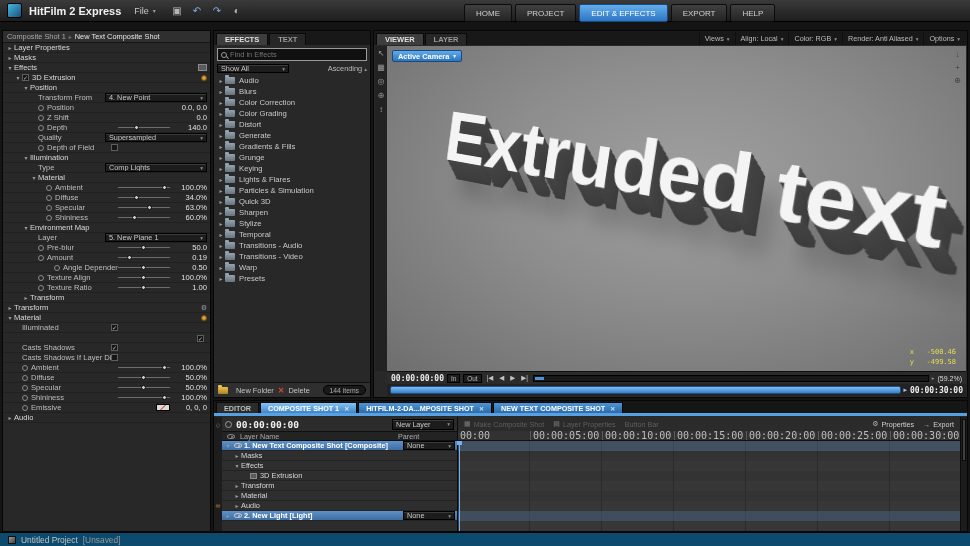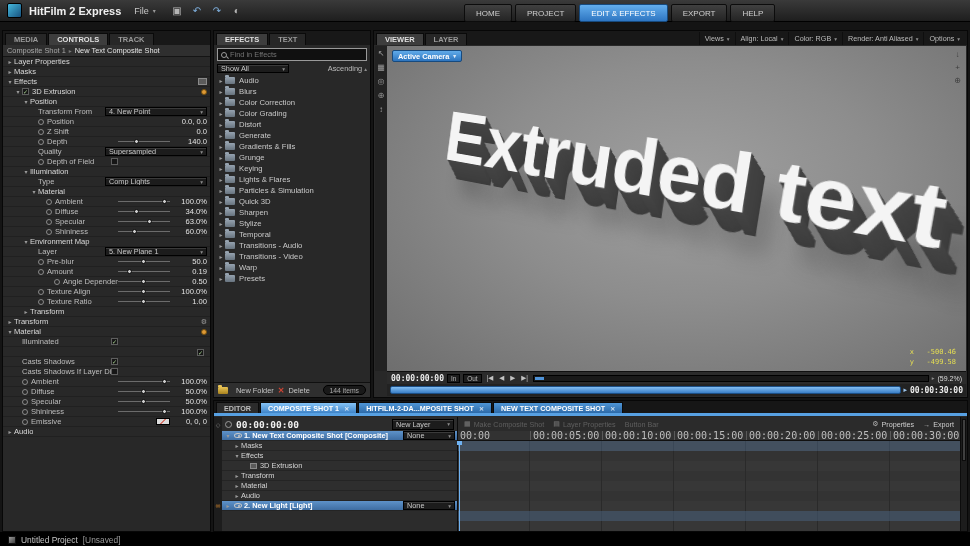--- a/index.html
+++ b/index.html
@@ -140,21 +140,21 @@
   .tick{width:72px;flex:none;font-size:10px;color:#bdbdbd;line-height:10px;border-left:1px solid #5a5a5a;padding-left:2px;white-space:nowrap;}
   .tick.first{border-left:none;}
   #tracks{position:absolute;left:244px;right:7px;top:24px;bottom:0;background:repeating-linear-gradient(to right,transparent 0 71px,#2a2a2a 71px 72px),repeating-linear-gradient(to bottom,#373737 0 10px,#333 10px 20px);}
   .selband{position:absolute;left:0;right:0;height:10px;background:rgba(95,140,190,0.30);}
   .playhead{position:absolute;left:1px;top:0;bottom:0;width:1px;background:#6fb2f2;}
   .playcap{position:absolute;left:-2px;top:0;width:5px;height:4px;background:#6fb2f2;}
   .tlvscroll{position:absolute;right:0;top:0;width:7px;bottom:0;background:#1c1c1c;border-left:1px solid #0c0c0c;}
   .vthumb{position:absolute;left:1px;right:1px;top:2px;height:42px;background:#3f3f3f;border:1px solid #0c0c0c;}
 
   
-  .statusbar{position:absolute;left:0;top:532px;width:100%;height:14px;background:#000000;border-top:1px solid #000;display:flex;align-items:center;gap:5px;padding:0 8px;font-size:8.4px;color:#c3c3c3;}
+  .statusbar{position:absolute;left:0;top:532px;width:100%;height:14px;background:#0c4a6e;border-top:1px solid #000;display:flex;align-items:center;gap:5px;padding:0 8px;font-size:8.4px;color:#c3c3c3;}
   .cube{width:8px;height:8px;background:linear-gradient(135deg,#9a9a9a,#3f3f3f);border:1px solid #111;flex:none;}
   .statusbar .state{color:#9a9a9a;}
 </style>
 </head>
 <body>
 
 <div class="app" data-name="app-window">
 
   <header class="topbar" data-name="topbar">
     <span class="logo" data-name="app-logo-icon"></span>
@@ -172,25 +172,20 @@
     <nav id="mainnav" data-name="main-nav">
         <div class="navbtn" data-name="nav-home">HOME</div>
         <div class="navbtn" data-name="nav-project">PROJECT</div>
         <div class="navbtn active" data-name="nav-edit-effects">EDIT &amp; EFFECTS</div>
         <div class="navbtn" data-name="nav-export">EXPORT</div>
         <div class="navbtn" data-name="nav-help">HELP</div>
       </nav>
   </header>
 
   <section class="panel" id="controls-panel" data-name="controls-panel">
-    <div class="tabbar" id="ctabs" data-name="controls-tabbar">
-        <div class="ptab" data-name="tab-media">MEDIA</div>
-        <div class="ptab active" data-name="tab-controls">CONTROLS</div>
-        <div class="ptab" data-name="tab-track">TRACK</div>
-      </div>
     <div class="crumb" data-name="breadcrumb">
       <span data-name="breadcrumb-root">Composite Shot 1</span>
       <span class="sep" data-name="breadcrumb-separator-icon">▸</span>
       <span class="cur" data-name="breadcrumb-current">New Text Composite Shot</span>
     </div>
     <div id="ctree" data-name="controls-tree">
         <div class="prow" data-name="property-row-layer-properties" style="padding-left: 3px;">
           <span class="arr" data-name="expand-arrow">▸</span>
           <span class="plabel g" data-name="property-label">Layer Properties</span>
         </div>
@@ -690,20 +685,25 @@
         <span class="stripicon link" data-name="link-icon">∞</span>
       </div>
       <div class="tlleft" data-name="layer-list">
         <div class="tlhead" data-name="timeline-header">
           <span class="clockdot" data-name="clock-icon"></span>
           <span class="tltime" data-name="timeline-timecode">00:00:00:00</span>
           <span class="pdrop newlayer" data-name="new-layer-button">
               <span data-name="new-layer-label">New Layer</span>
               <span class="da" data-name="chevron-down-icon">▾</span>
             </span>
+        </div>
+        <div class="tlcolhead" data-name="layer-column-header">
+          <span class="eye" data-name="visibility-column-icon"></span>
+          <span data-name="layer-name-column">Layer Name</span>
+          <span class="right" data-name="parent-column">Parent</span>
         </div>
         <div id="tlrows" data-name="layer-rows">
             <div class="tlrow sel" data-name="timeline-layer-row" style="padding-left: 2px;">
               <span class="arr" data-name="expand-arrow">▾</span>
               <span class="eye" data-name="visibility-eye-icon"></span>
               <span class="tlabel" data-name="layer-label">1. New Text Composite Shot [Composite]</span>
               <span class="pdrop tl" data-name="parent-dropdown">
                 <span data-name="dropdown-value">None</span>
                 <span class="da" data-name="chevron-down-icon">▾</span>
               </span>

